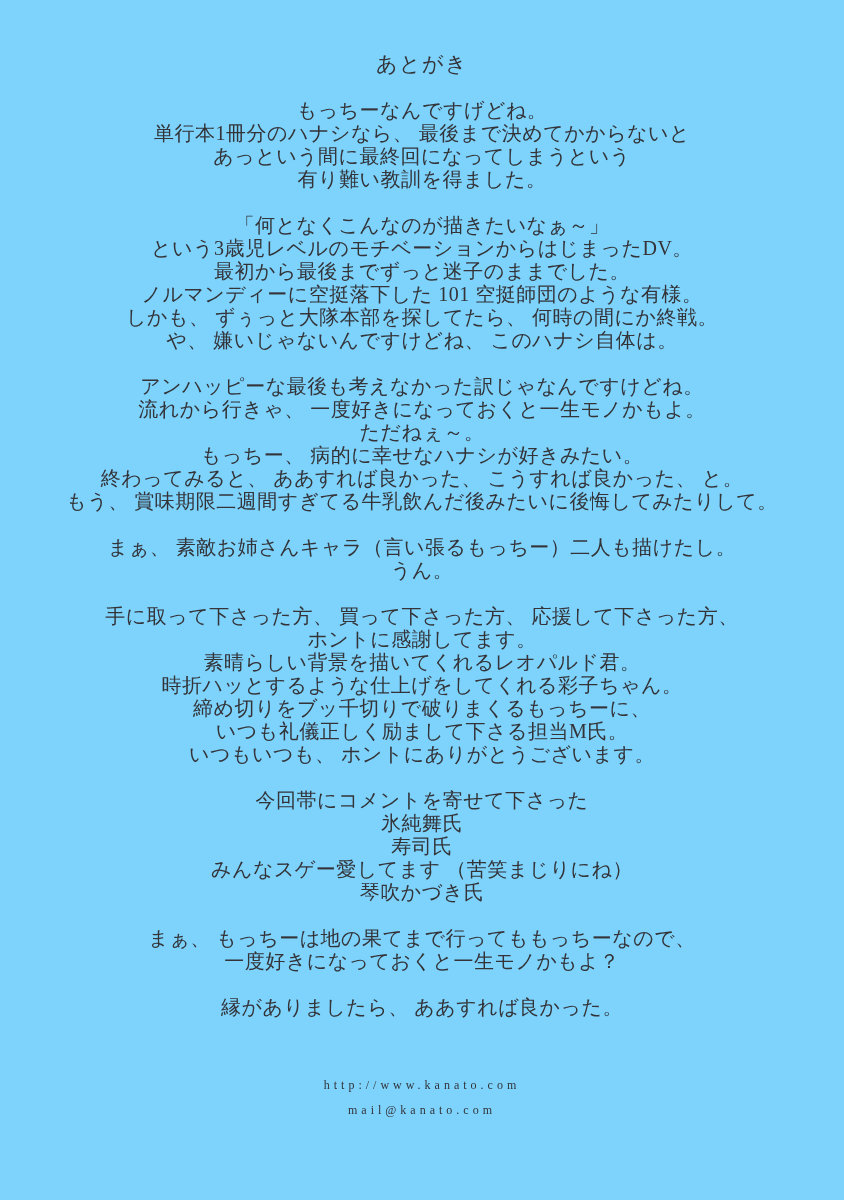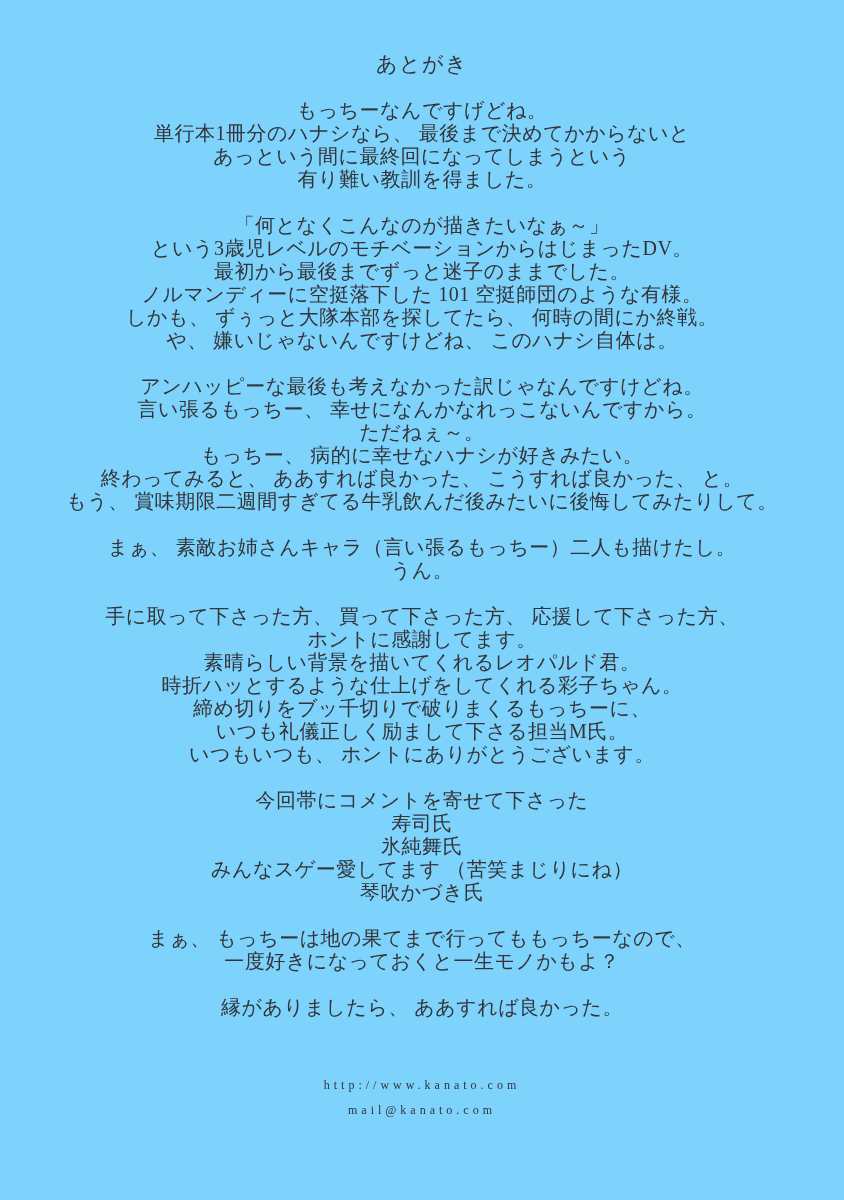--- a/index.html
+++ b/index.html
@@ -61,21 +61,21 @@
     <div class="line">「何となくこんなのが描きたいなぁ～」</div>
     <div class="line">という3歳児レベルのモチベーションからはじまったDV。</div>
     <div class="line">最初から最後までずっと迷子のままでした。</div>
     <div class="line">ノルマンディーに空挺落下した 101 空挺師団のような有様。</div>
     <div class="line">しかも、 ずぅっと大隊本部を探してたら、 何時の間にか終戦。</div>
     <div class="line">や、 嫌いじゃないんですけどね、 このハナシ自体は。</div>
   </section>
 
   <section class="para">
     <div class="line">アンハッピーな最後も考えなかった訳じゃなんですけどね。</div>
-    <div class="line">言い張るもっちー、 幸せになんかなれっこないんですから。</div>
+    <div class="line">流れから行きゃ、 一度好きになっておくと一生モノかもよ。</div>
     <div class="line">ただねぇ～。</div>
     <div class="line">もっちー、 病的に幸せなハナシが好きみたい。</div>
     <div class="line">終わってみると、 ああすれば良かった、 こうすれば良かった、 と。</div>
     <div class="line">もう、 賞味期限二週間すぎてる牛乳飲んだ後みたいに後悔してみたりして。</div>
   </section>
 
   <section class="para">
     <div class="line">まぁ、 素敵お姉さんキャラ（言い張るもっちー）二人も描けたし。</div>
     <div class="line">うん。</div>
   </section>
@@ -85,22 +85,22 @@
     <div class="line">ホントに感謝してます。</div>
     <div class="line">素晴らしい背景を描いてくれるレオパルド君。</div>
     <div class="line">時折ハッとするような仕上げをしてくれる彩子ちゃん。</div>
     <div class="line">締め切りをブッ千切りで破りまくるもっちーに、</div>
     <div class="line">いつも礼儀正しく励まして下さる担当M氏。</div>
     <div class="line">いつもいつも、 ホントにありがとうございます。</div>
   </section>
 
   <section class="para">
     <div class="line">今回帯にコメントを寄せて下さった</div>
+    <div class="line">氷純舞氏</div>
     <div class="line">寿司氏</div>
-    <div class="line">氷純舞氏</div>
     <div class="line">みんなスゲー愛してます （苦笑まじりにね）</div>
     <div class="line">琴吹かづき氏</div>
   </section>
 
   <section class="para">
     <div class="line">まぁ、 もっちーは地の果てまで行ってももっちーなので、</div>
     <div class="line">一度好きになっておくと一生モノかもよ？</div>
   </section>
 
   <section class="para">

